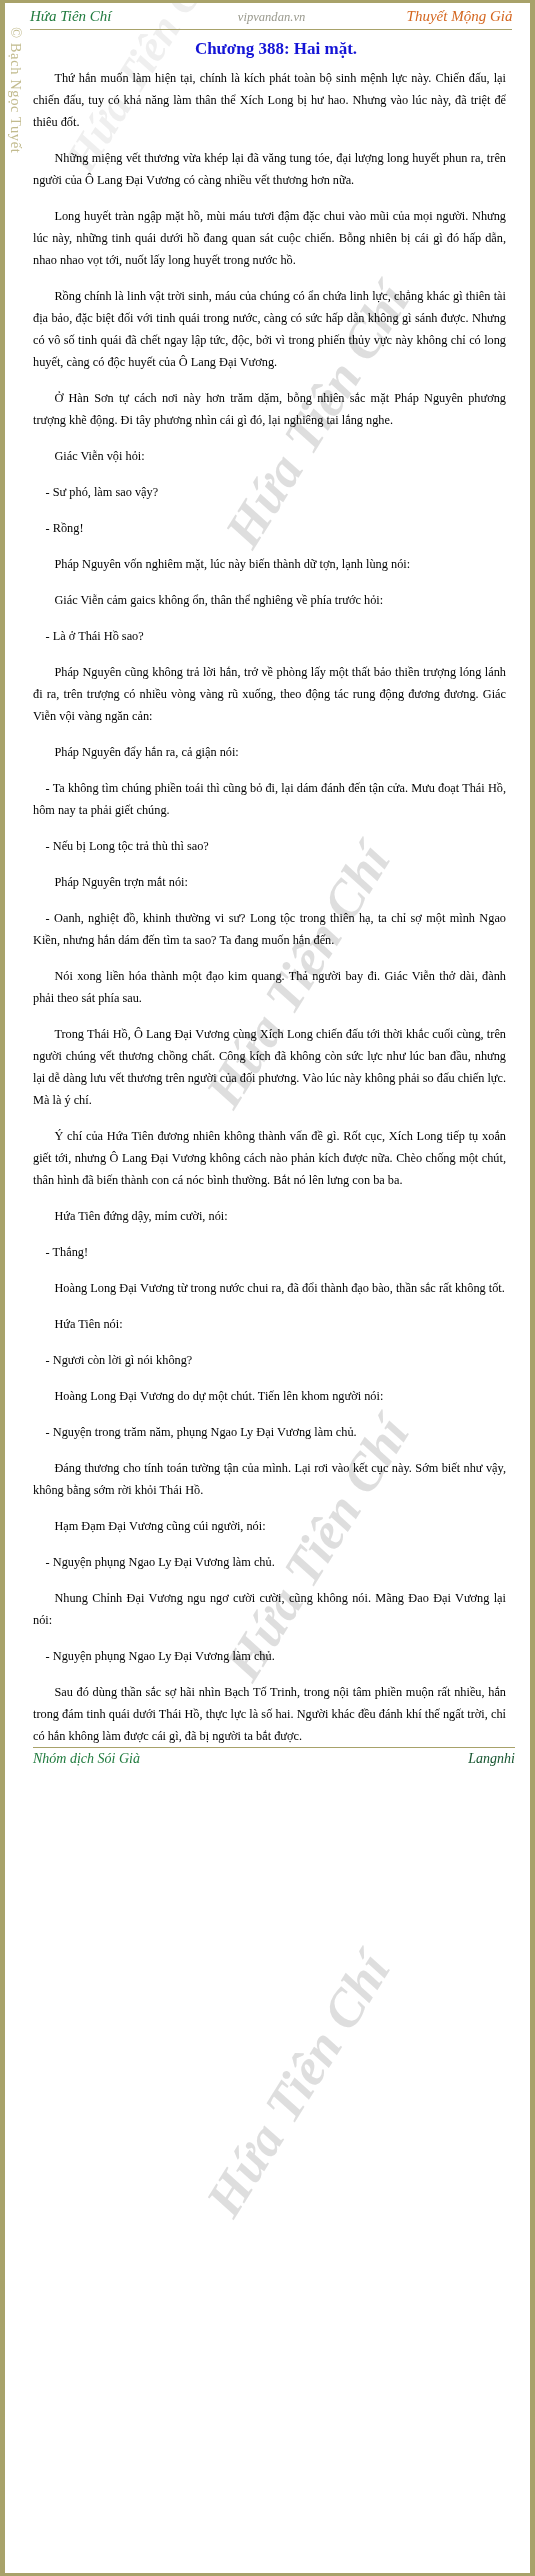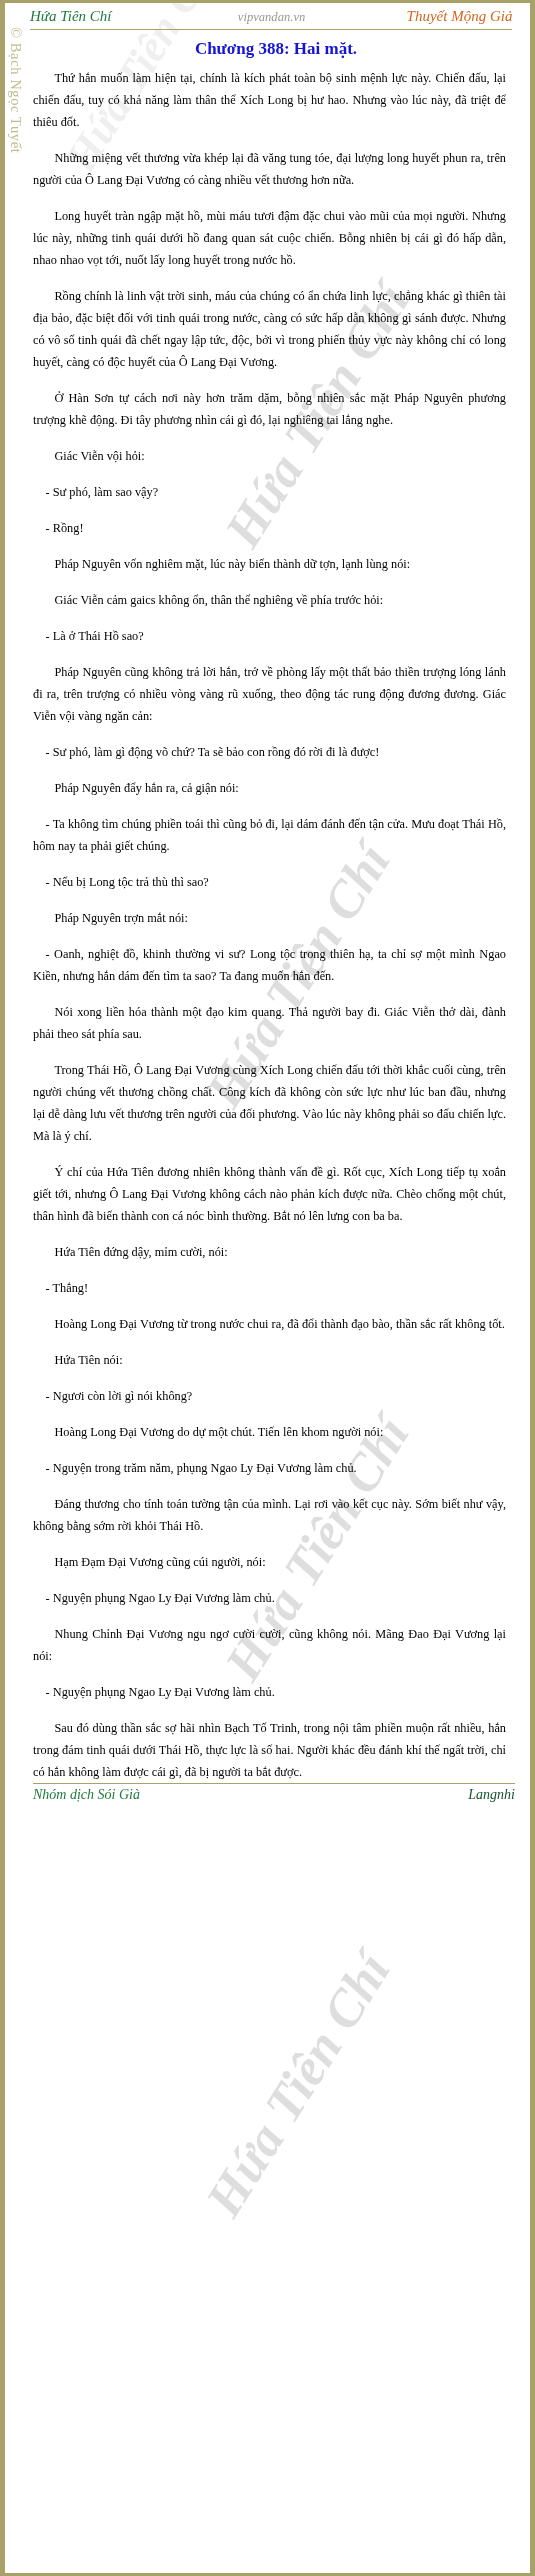--- a/index.html
+++ b/index.html
@@ -191,21 +191,20 @@
     <p class="para">Long huyết tràn ngập mặt hồ, mùi máu tươi đậm đặc chui vào mũi của mọi người. Nhưng lúc này, những tinh quái dưới hồ đang quan sát cuộc chiến. Bỗng nhiên bị cái gì đó hấp dẫn, nhao nhao vọt tới, nuốt lấy long huyết trong nước hồ.</p>
     <p class="para">Rồng chính là linh vật trời sinh, máu của chúng có ẩn chứa linh lực, chẳng khác gì thiên tài địa bảo, đặc biệt đối với tinh quái trong nước, càng có sức hấp dẫn không gì sánh được. Nhưng có vô số tinh quái đã chết ngay lập tức, độc, bởi vì trong phiến thủy vực này không chỉ có long huyết, càng có độc huyết của Ô Lang Đại Vương.</p>
     <p class="para">Ở Hàn Sơn tự cách nơi này hơn trăm dặm, bỗng nhiên sắc mặt Pháp Nguyên phương trượng khẽ động. Đi tây phương nhìn cái gì đó, lại nghiêng tai lắng nghe.</p>
     <p class="para short">Giác Viễn vội hỏi:</p>
     <p class="para dialogue short">- Sư phó, làm sao vậy?</p>
     <p class="para dialogue short">- Rồng!</p>
     <p class="para">Pháp Nguyên vốn nghiêm mặt, lúc này biến thành dữ tợn, lạnh lùng nói:</p>
     <p class="para">Giác Viễn cảm gaics không ổn, thân thể nghiêng về phía trước hỏi:</p>
     <p class="para dialogue short">- Là ở Thái Hồ sao?</p>
     <p class="para">Pháp Nguyên cũng không trả lời hắn, trở về phòng lấy một thất bảo thiền trượng lóng lánh đi ra, trên trượng có nhiều vòng vàng rũ xuống, theo động tác rung động đương đương. Giác Viễn vội vàng ngăn cản:</p>
-    <p class="para dialogue">- Sư phó, làm gì động võ chứ? Ta sẽ bảo con rồng đó rời đi là được!</p>
     <p class="para short">Pháp Nguyên đẩy hắn ra, cả giận nói:</p>
     <p class="para dialogue">- Ta không tìm chúng phiền toái thì cũng bỏ đi, lại dám đánh đến tận cửa. Mưu đoạt Thái Hồ, hôm nay ta phải giết chúng.</p>
     <p class="para dialogue short">- Nếu bị Long tộc trả thù thì sao?</p>
     <p class="para short">Pháp Nguyên trợn mắt nói:</p>
     <p class="para dialogue">- Oanh, nghiệt đồ, khinh thường vi sư? Long tộc trong thiên hạ, ta chỉ sợ một mình Ngao Kiền, nhưng hắn dám đến tìm ta sao? Ta đang muốn hắn đến.</p>
     <p class="para">Nói xong liền hóa thành một đạo kim quang. Thả người bay đi. Giác Viễn thở dài, đành phải theo sát phía sau.</p>
     <p class="para">Trong Thái Hồ, Ô Lang Đại Vương cùng Xích Long chiến đấu tới thời khắc cuối cùng, trên người chúng vết thương chồng chất. Công kích đã không còn sức lực như lúc ban đầu, nhưng lại dễ dàng lưu vết thương trên người của đối phương. Vào lúc này không phải so đấu chiến lực. Mà là ý chí.</p>
     <p class="para">Ý chí của Hứa Tiên đương nhiên không thành vấn đề gì. Rốt cục, Xích Long tiếp tụ xoắn giết tới, nhưng Ô Lang Đại Vương không cách nào phản kích được nữa. Chèo chống một chút, thân hình đã biến thành con cá nóc bình thường. Bắt nó lên lưng con ba ba.</p>
     <p class="para short">Hứa Tiên đứng dậy, mỉm cười, nói:</p>
     <p class="para dialogue short">- Thắng!</p>

